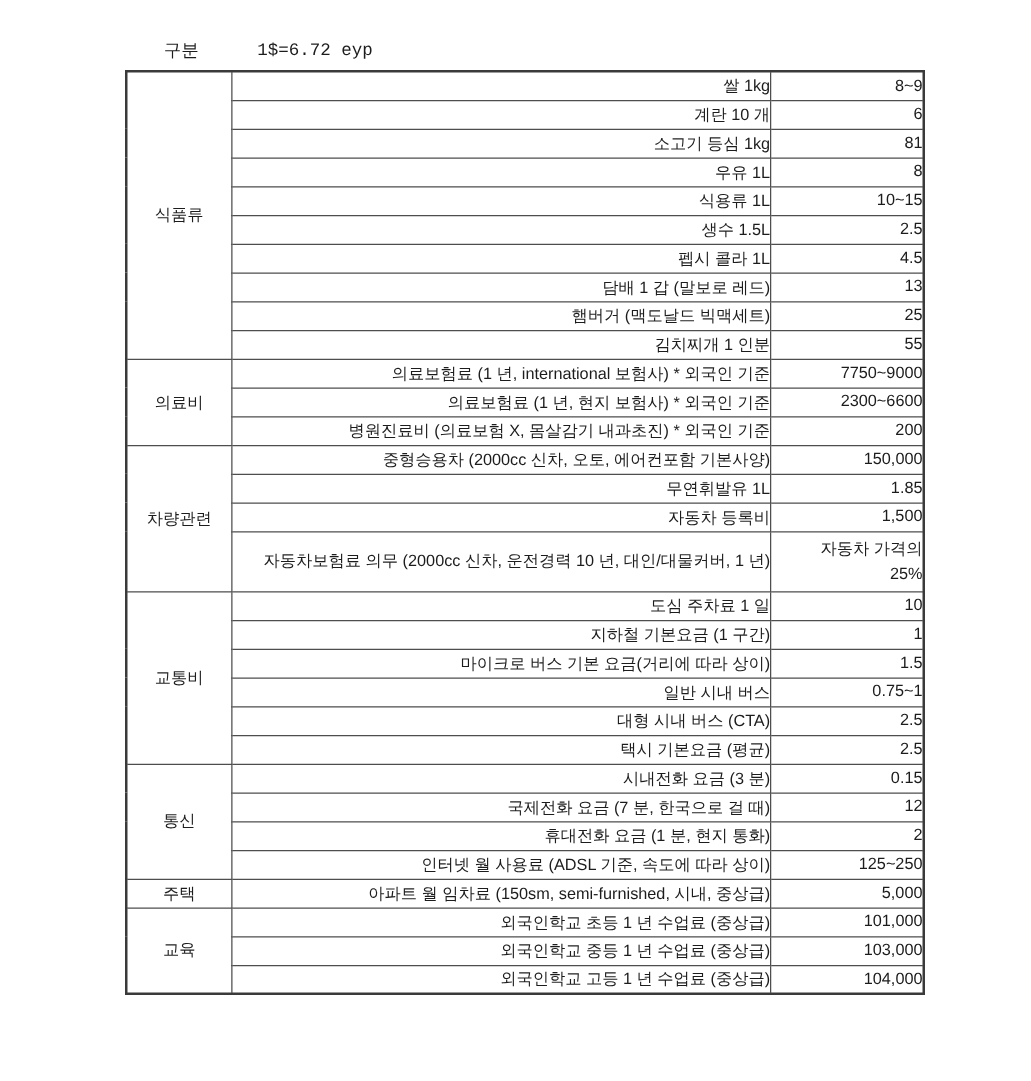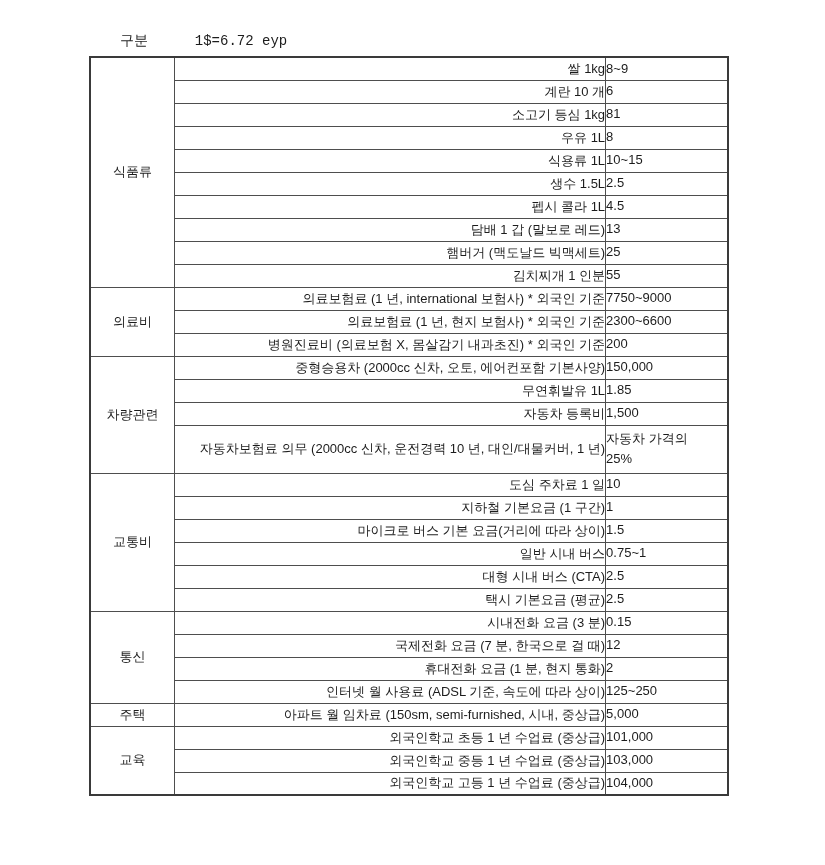--- a/index.html
+++ b/index.html
@@ -10,21 +10,21 @@
   body {
     width: 825px;
     height: 865px;
     position: relative;
     font-family: "Liberation Sans", sans-serif;
     color: #1c1c1c;
     overflow: hidden;
   }
   .sheet {
     position: absolute;
-    left: 89px;
+    left: 100px;
     top: 26px;
   }
   .head-row {
     display: flex;
     width: 644px;
     height: 30px;
     align-items: center;
   }
   .head-cell {
     font-size: 14px;
@@ -51,21 +51,21 @@
   table.cost tr.tall { height: 48px; }
   td.cat {
     text-align: center;
   }
   td.item {
     text-align: right;
     padding-left: 7px;
     white-space: nowrap;
   }
   td.price {
-    text-align: left;
+    text-align: right;
     white-space: pre-line;
     line-height: 1.55;
   }
 </style>
 </head>
 <body>
 
 <div class="sheet">
   <div class="head-row">
     <div class="head-cell head-cat">구분</div>

